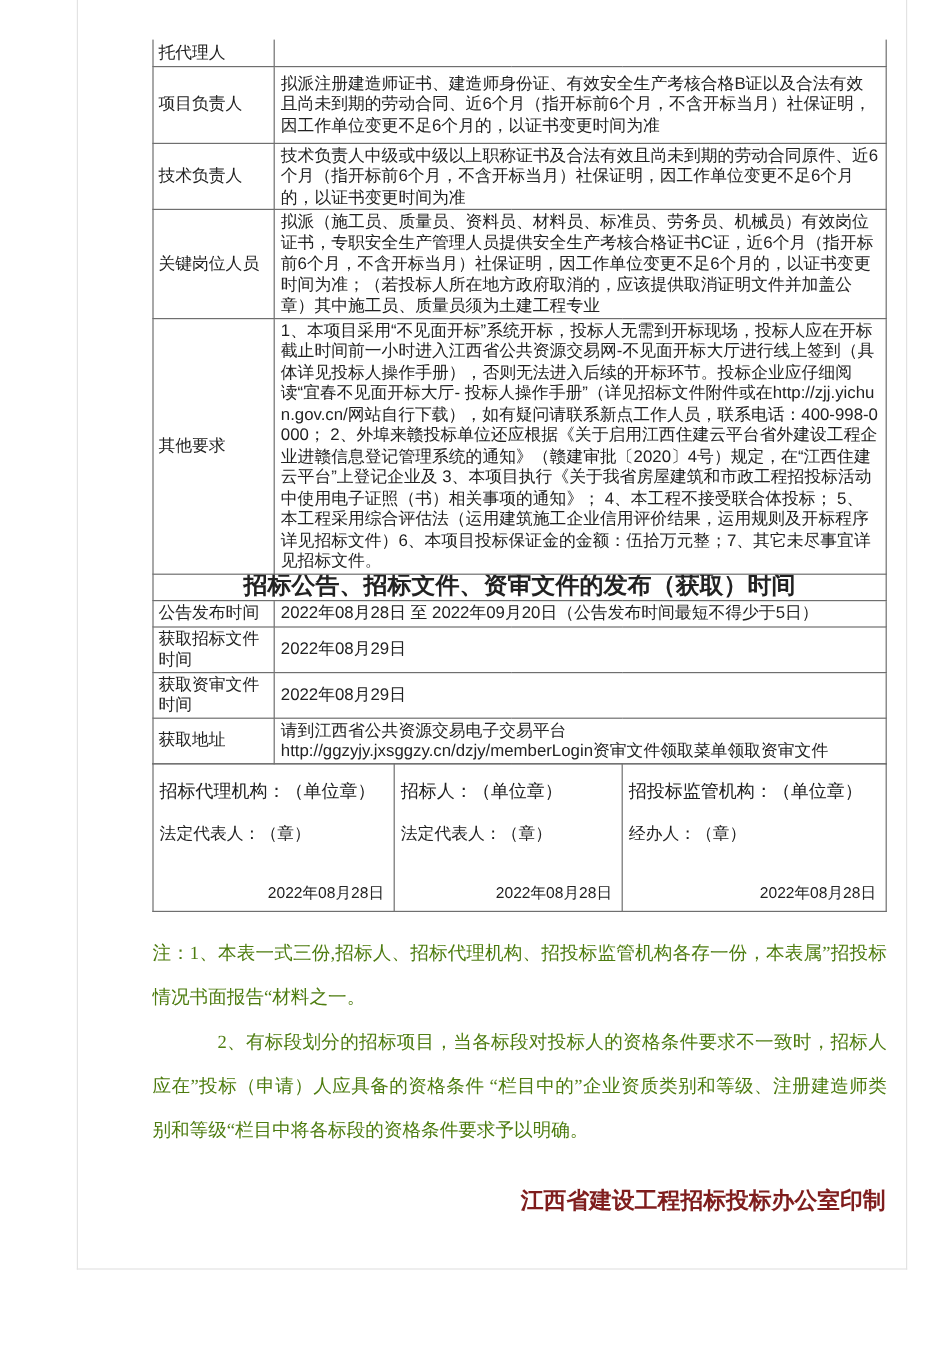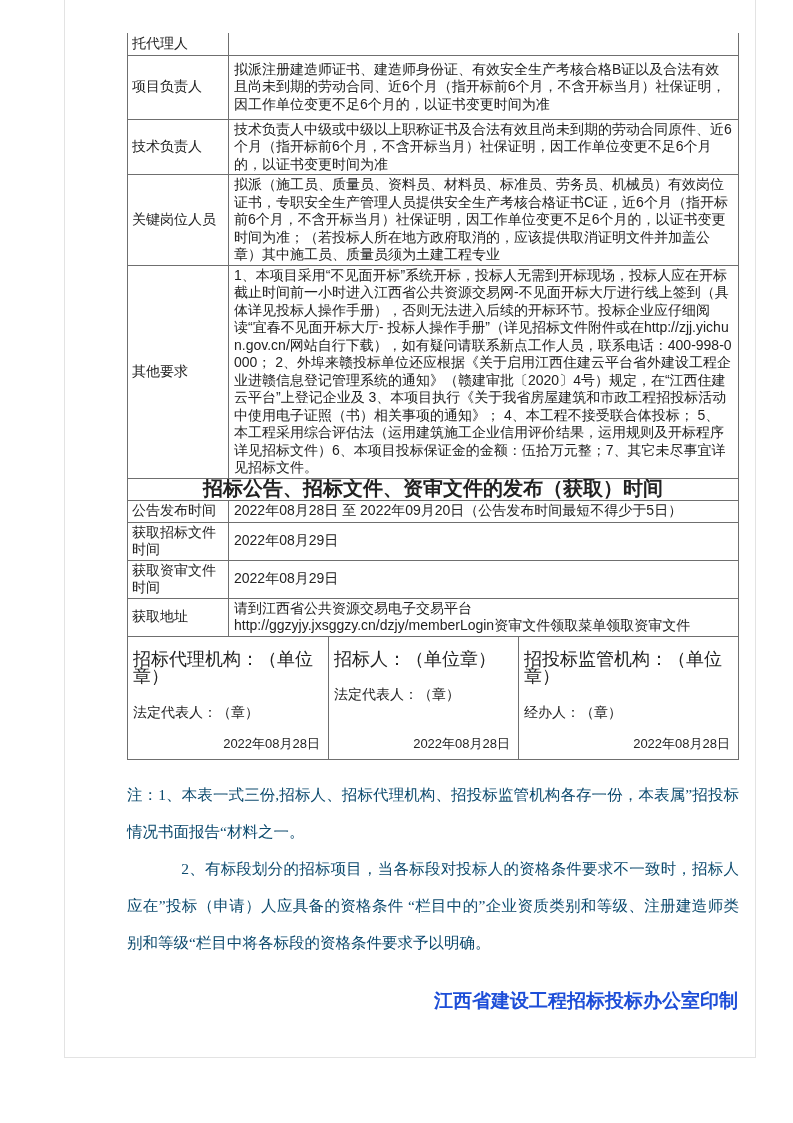--- a/index.html
+++ b/index.html
@@ -20,33 +20,33 @@
   }
   td.lbl{padding:1px 2px 1px 4px;}
   tr.r-top td{border-top:none;height:22px;}
   td.sec-hdr{text-align:center;font-weight:bold;font-size:20px;height:22px;}
   .h64 td{height:64px;} .h54 td{height:54px;margin-left:29px;} .h88 td{height:88px;}
   .h210 td{height:210px;} .h22 td{height:22px;} .h34 td{height:34px;}
   td.prewrap{white-space:pre-line;}
   .sig-table{margin-top:-1px;}
   .sig-table td{height:122px;vertical-align:top;padding:0;}
   .sig-cell{display:flex;flex-direction:column;height:122px;box-sizing:border-box;padding:14px 6px 6px 5px;}
-  .sig-org{font-size:18px;}
+  .sig-org{font-size:15px;}
   .sig-rep{font-size:14px;margin-top:18px;}
   .sig-date{font-size:13px;margin-top:auto;text-align:right;padding-right:2px;}
   .notes{
     position:absolute;left:62px;top:776px;width:612px;
     font-family:"Liberation Serif","DejaVu Serif",serif;
-    font-size:15.5px;line-height:37px;color:#0c4a6e;text-align:justify;
+    font-size:15.5px;line-height:37px;color:#4d7c0f;text-align:justify;
   }
   .notes p{margin:0;}
   .notes p.p2{text-indent:3.5em;}
   .print-footer{
     position:absolute;left:62px;top:988px;width:611px;text-align:right;
-    font-size:19px;font-weight:bold;color:#1d4ed8;
+    font-size:19px;font-weight:bold;color:#7f1d1d;
     font-family:"Liberation Sans","DejaVu Sans",sans-serif;
   }
 </style>
 </head>
 <body>
 
 <div class="page">
 
   <div class="table-wrap">
 

